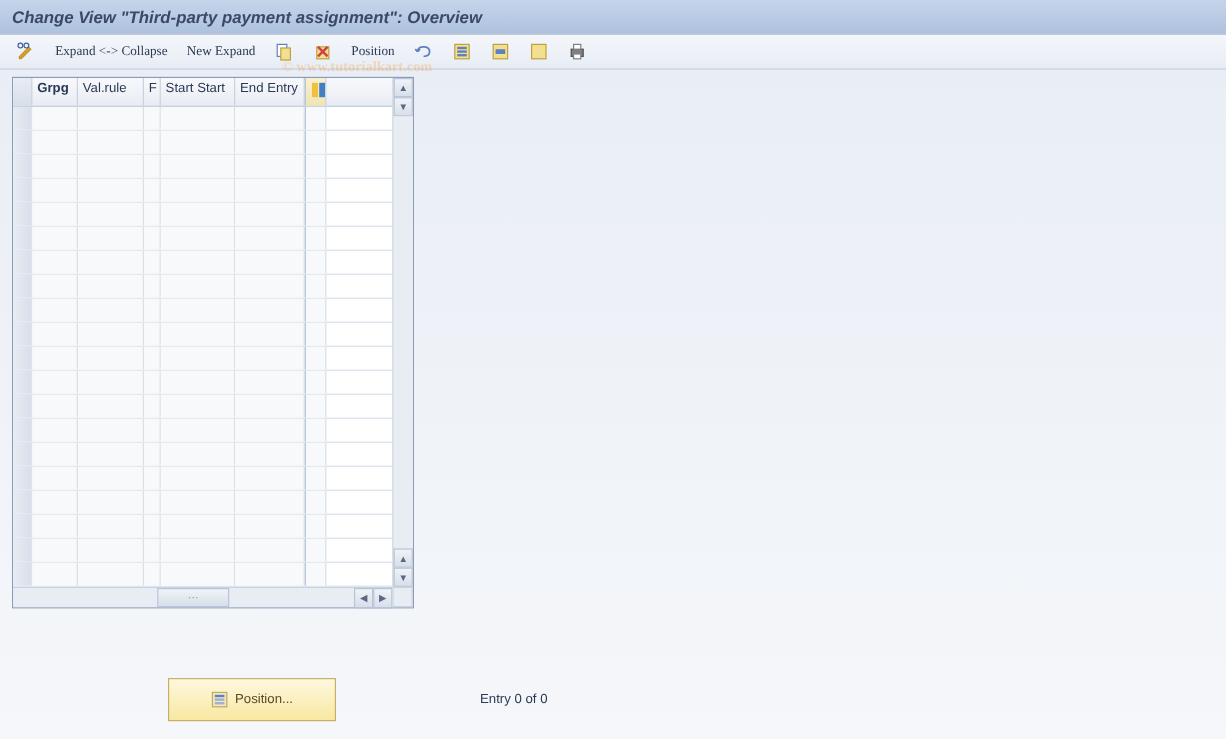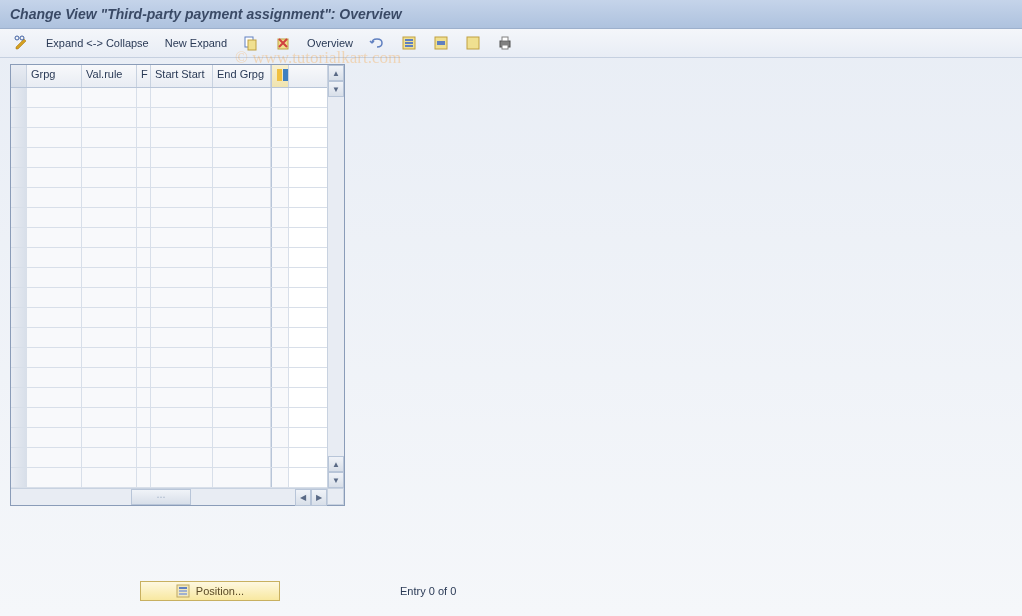--- a/index.html
+++ b/index.html
@@ -30,20 +30,21 @@
       align-items: center;
       gap: 8px;
       border-bottom: 1px solid #c5d0e0;
     }
     .toolbar-item {
       display: flex;
       align-items: center;
       gap: 4px;
       padding: 2px 4px;
       cursor: pointer;
+      font-family: Liberation Serif, serif;
     }
     .toolbar-text {
       color: #2a3a56;
       font-size: 11px;
     }
     .icon {
       display: inline-block;
       width: 16px;
       height: 16px;
       vertical-align: middle;
@@ -77,21 +78,21 @@
     }
     .grid-header-cell {
       border-right: 1px solid #c8d2e0;
       padding: 3px 4px;
       color: #2a3a56;
       font-size: 11px;
       overflow: hidden;
       white-space: nowrap;
     }
     .col-selector { width: 16px; background: linear-gradient(to bottom, #e8ecf3 0%, #d8dfe9 100%); }
-    .col-grpg { width: 55px; }
+    .col-grpg { width: 38px; font-weight: bold; }
     .col-valrule { width: 55px; }
     .col-f { width: 14px; }
     .col-startdate { width: 62px; }
     .col-enddate { width: 58px; }
     .col-config { width: 18px; background: linear-gradient(to bottom, #f8f0d0 0%, #f0e4b0 100%); border-left: 1px solid #b8c5d8; }
     .grid-body {
       height: 400px;
       overflow: hidden;
     }
     .grid-row {
@@ -178,43 +179,43 @@
       bottom: 15px;
       left: 0;
       width: 100%;
       display: flex;
       align-items: center;
       padding: 0 10px;
     }
     .position-btn {
       margin-left: 130px;
       width: 140px;
-      height: 20px;
+      height: 36px;
       background: linear-gradient(to bottom, #fef8e0 0%, #f8e8a0 100%);
       border: 1px solid #c8b060;
       display: flex;
       align-items: center;
       justify-content: center;
       gap: 6px;
       cursor: pointer;
       color: #5a4a26;
       font-size: 11px;
     }
     .position-btn .icon { width: 14px; height: 14px; }
     .entry-status {
       margin-left: 120px;
       color: #2a3a56;
     }
     .watermark {
       position: absolute;
       top: 48px;
       left: 235px;
       color: rgba(255,140,0,0.25);
-      font-size: 17px;
-      font-weight: normal;
+      font-size: 12px;
+      font-weight: bold;
       font-family: serif;
       pointer-events: none;
     }
   </style>
 </head>
 <body>
 
 <div class="title-bar">
   <h1>Change View "Third-party payment assignment": Overview</h1>
 </div>
@@ -245,21 +246,21 @@
   </span>
   <span class="toolbar-item">
     <span class="icon">
       <svg viewBox="0 0 16 16">
           <rect x="3" y="4" width="10" height="10" fill="#f0e090" stroke="#c0a040"></rect>
           <path d="M4 4 L12 12 M12 4 L4 12" stroke="#d04040" stroke-width="2"></path>
         </svg>
     </span>
   </span>
   <span class="toolbar-item">
-    <span class="toolbar-text">Overview</span>
+    <span class="toolbar-text">Position</span>
   </span>
   <span class="toolbar-item">
     <span class="icon">
       <svg viewBox="0 0 16 16">
           <path d="M3 8 Q3 4 8 4 Q13 4 13 8 Q13 12 8 12" fill="none" stroke="#6080c0" stroke-width="1.5"></path>
           <path d="M3 8 L1 6 M3 8 L5 6" stroke="#6080c0" stroke-width="1.5"></path>
         </svg>
     </span>
   </span>
   <span class="toolbar-item">
@@ -301,21 +302,21 @@
 <div class="content-area">
   <div class="table-container">
     <div class="grid-wrapper">
       <div class="grid-main">
         <div class="grid-header">
           <div class="grid-header-cell col-selector"></div>
           <div class="grid-header-cell col-grpg">Grpg</div>
           <div class="grid-header-cell col-valrule">Val.rule</div>
           <div class="grid-header-cell col-f">F</div>
           <div class="grid-header-cell col-startdate">Start Start</div>
-          <div class="grid-header-cell col-enddate">End Grpg</div>
+          <div class="grid-header-cell col-enddate">End Entry</div>
           <div class="grid-header-cell col-config">
             <svg viewBox="0 0 14 14" width="14" height="14">
                 <rect x="1" y="1" width="5" height="12" fill="#f0c040"></rect>
                 <rect x="7" y="1" width="5" height="12" fill="#4080c0"></rect>
               </svg>
           </div>
         </div>
         <div class="grid-body">
 
           <div class="grid-row">

